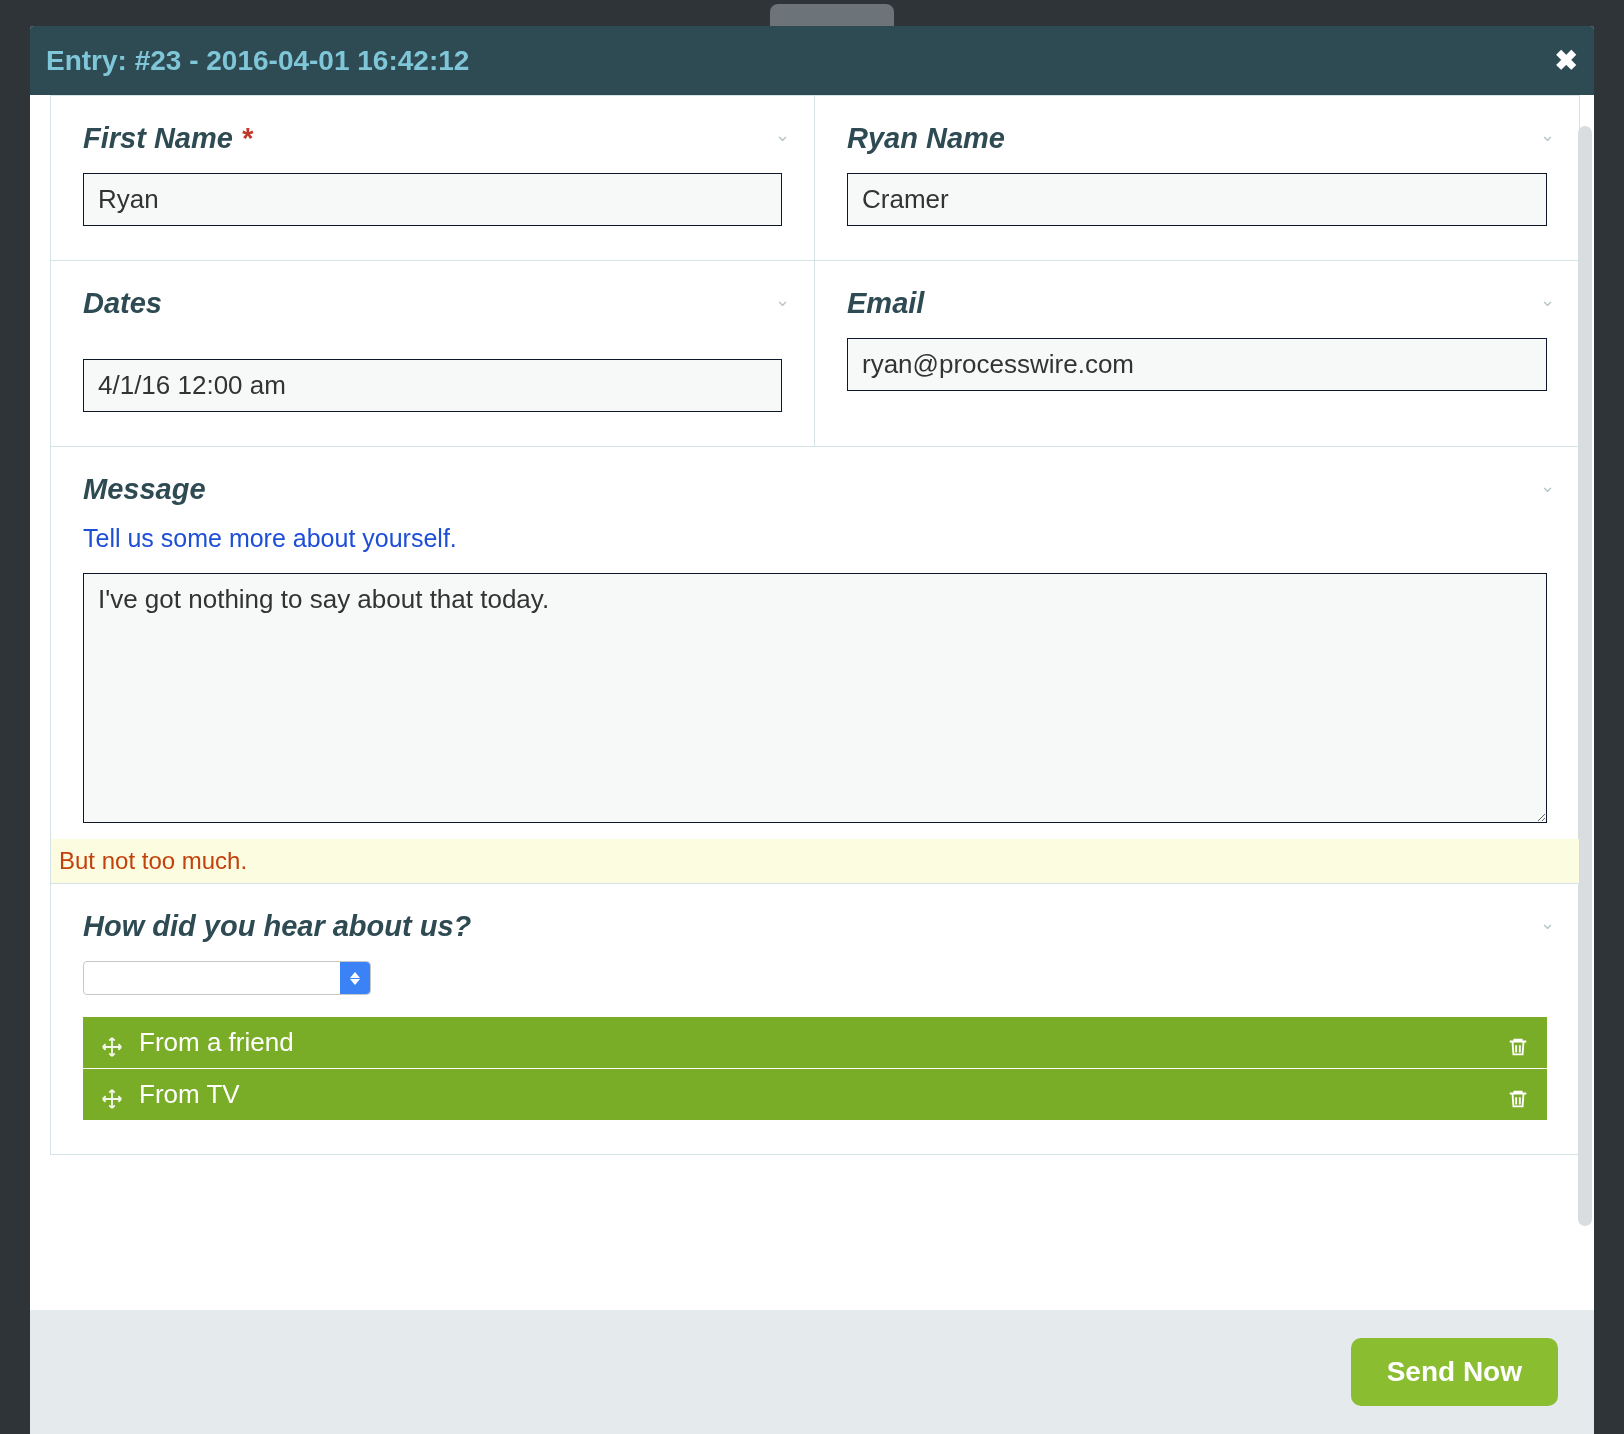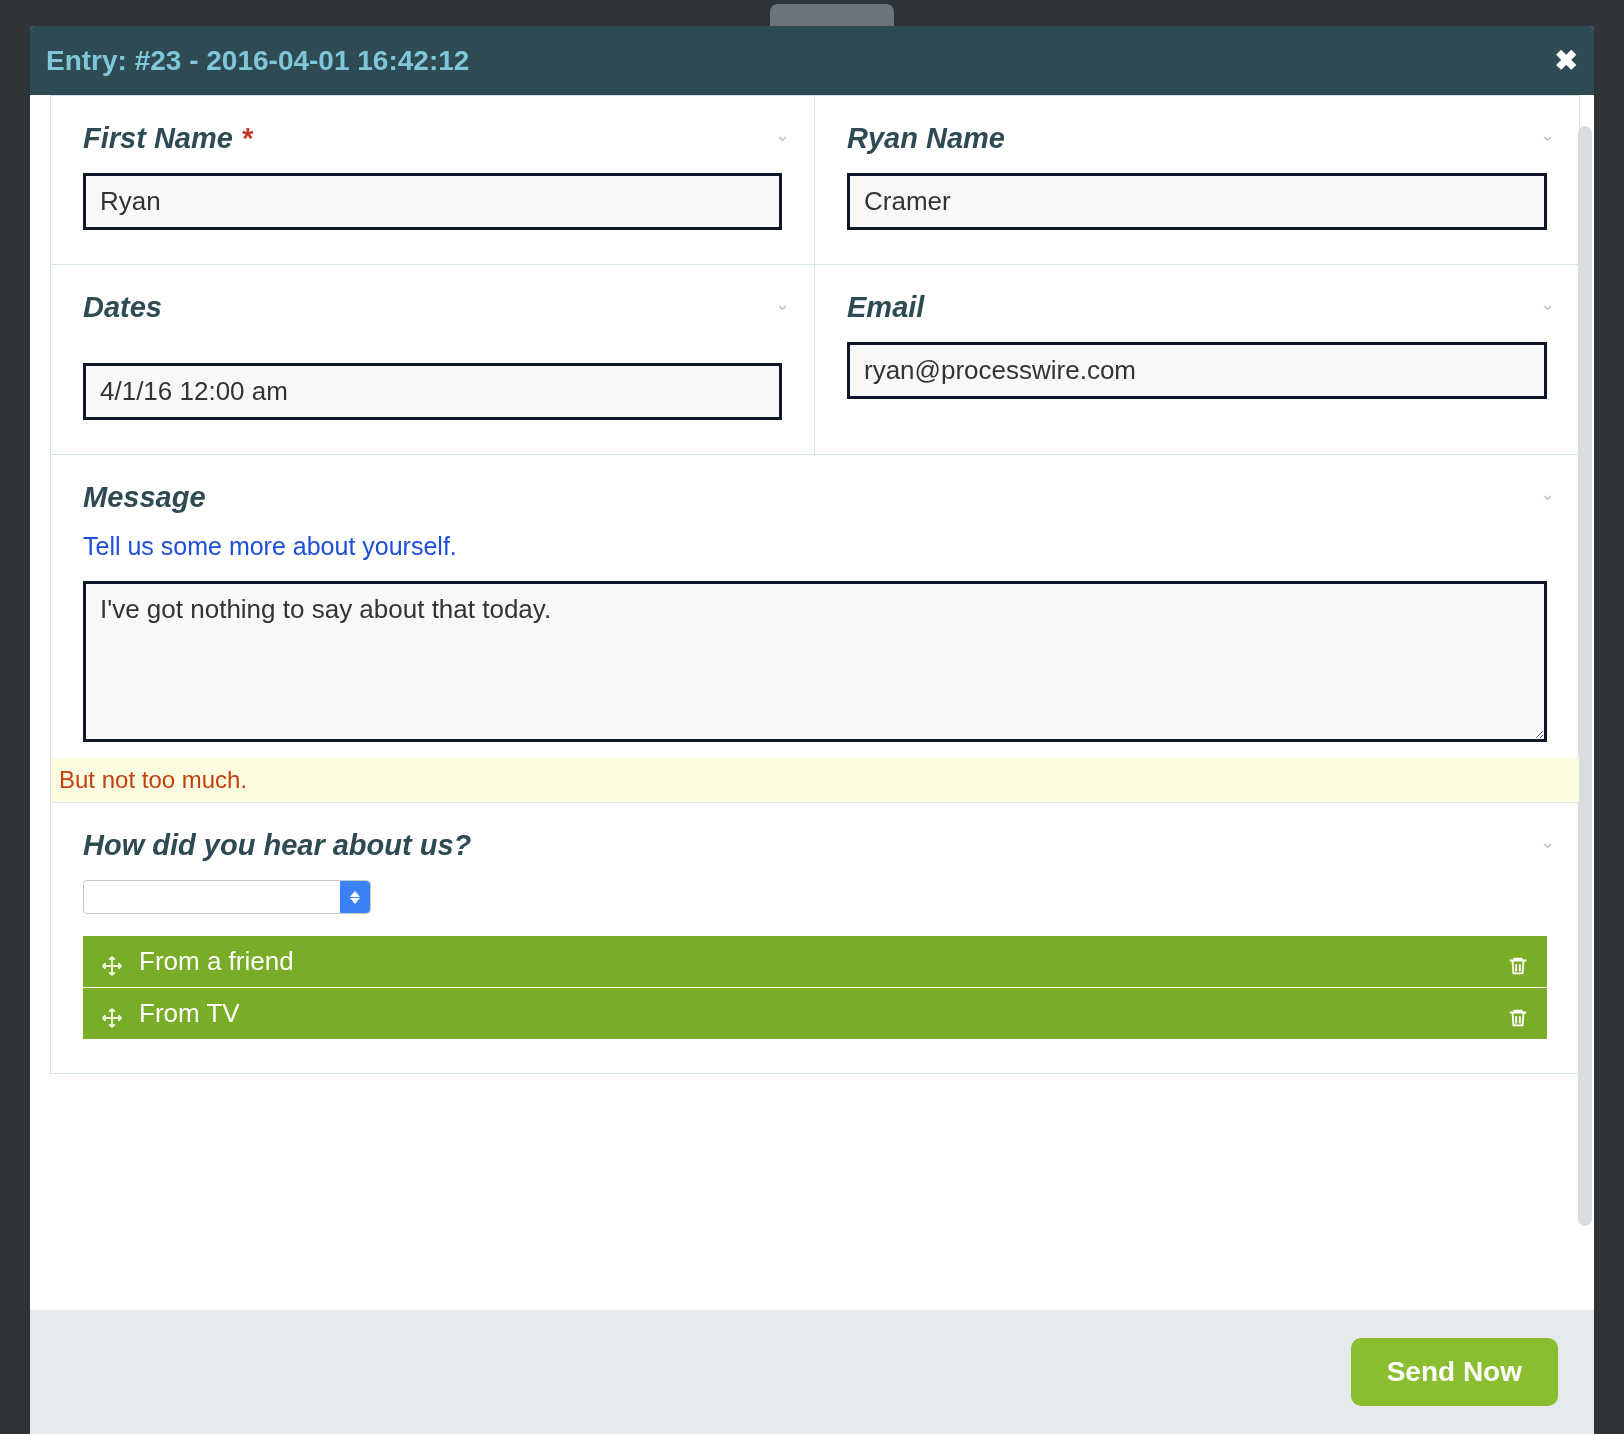--- a/index.html
+++ b/index.html
@@ -85,27 +85,27 @@
       top: 28px;
       right: 24px;
       color: #b8c5c9;
       font-size: 18px;
       cursor: pointer;
     }
     input[type=text], textarea {
       width: 100%;
       font-size: 26px;
       padding: 10px 14px;
-      border: 3px solid #0f172a;
+      border: 1px solid #0f172a;
       background: #f7f8f8;
       color: #333;
       font-family: inherit;
     }
     .input-short { width: 430px; margin-top: 21px; }
-    textarea { resize: both; height: 161px; }
+    textarea { resize: both; height: 250px; }
     .select-wrap {
       display: inline-block;
       border: 1px solid #c6c9cb;
       border-radius: 4px;
       height: 34px;
       width: 288px;
       position: relative;
       background: #fff;
     }
     .select-button {

